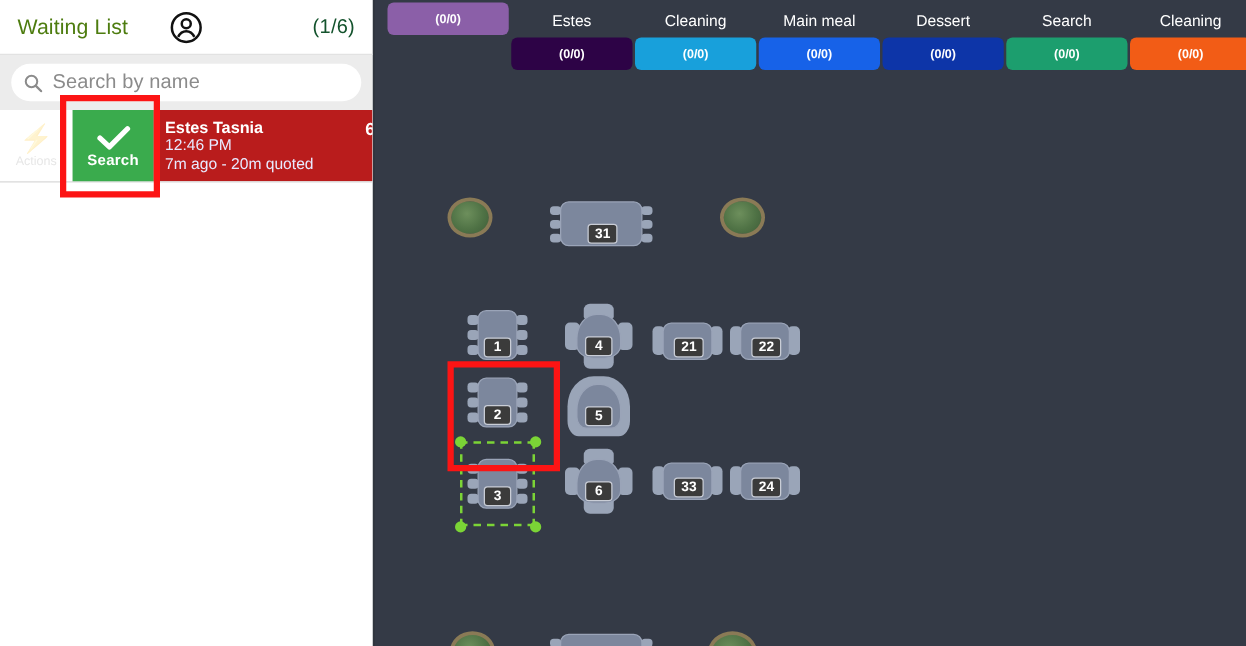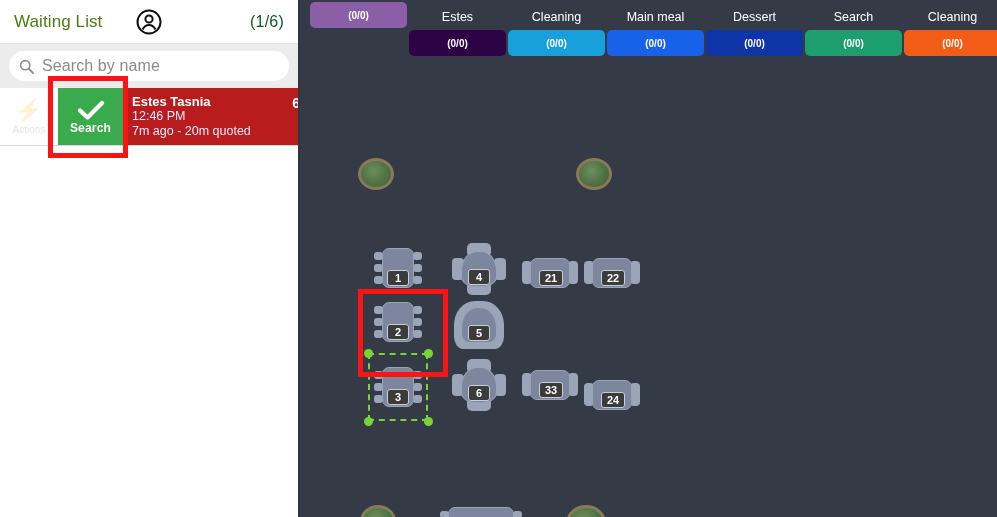--- a/index.html
+++ b/index.html
@@ -233,20 +233,30 @@
           <div class="stage-label">Cleaning</div>
           <div class="stage-pill" style="background: rgb(242, 92, 22);">(0/0)</div>
         </div>
       </div>
 
     <div id="canvas">
         <div class="plant obj" style="left: 58px; top: 96px; width: 36px; height: 32px;"></div>
         <div class="plant obj" style="left: 276px; top: 96px; width: 36px; height: 32px;"></div>
         <div class="plant obj" style="left: 60px; top: 443px; width: 36px; height: 32px;"></div>
         <div class="plant obj" style="left: 266px; top: 443px; width: 40px; height: 36px;"></div>
+        <div class="obj" style="left: 148px; top: 99px; width: 66px; height: 36px;">
+          <div class="chair" style="left: -8px; top: 4px; width: 9px; height: 7px; border-radius: 3px;"></div>
+          <div class="chair" style="left: 65px; top: 4px; width: 9px; height: 7px; border-radius: 3px;"></div>
+          <div class="chair" style="left: -8px; top: 15px; width: 9px; height: 7px; border-radius: 3px;"></div>
+          <div class="chair" style="left: 65px; top: 15px; width: 9px; height: 7px; border-radius: 3px;"></div>
+          <div class="chair" style="left: -8px; top: 26px; width: 9px; height: 7px; border-radius: 3px;"></div>
+          <div class="chair" style="left: 65px; top: 26px; width: 9px; height: 7px; border-radius: 3px;"></div>
+          <div class="slab" style="left: 0px; top: 0px; width: 66px; height: 36px; border-radius: 7px;"></div>
+          <div class="tnum" style="left: 22px; top: 18px;">31</div>
+        </div>
         <div class="obj" style="left: 82px; top: 186px; width: 32px; height: 40px;">
           <div class="chair" style="left: -8px; top: 4px; width: 9px; height: 8px; border-radius: 3px;"></div>
           <div class="chair" style="left: 31px; top: 4px; width: 9px; height: 8px; border-radius: 3px;"></div>
           <div class="chair" style="left: -8px; top: 16px; width: 9px; height: 8px; border-radius: 3px;"></div>
           <div class="chair" style="left: 31px; top: 16px; width: 9px; height: 8px; border-radius: 3px;"></div>
           <div class="chair" style="left: -8px; top: 28px; width: 9px; height: 8px; border-radius: 3px;"></div>
           <div class="chair" style="left: 31px; top: 28px; width: 9px; height: 8px; border-radius: 3px;"></div>
           <div class="slab" style="left: 0px; top: 0px; width: 32px; height: 40px; border-radius: 7px;"></div>
           <div class="tnum" style="left: 5px; top: 22px;">1</div>
         </div>
@@ -307,21 +317,21 @@
           <div class="chair" style="left: 6.12px; top: 32px; width: 23.76px; height: 12px; border-radius: 2px 2px 5px 5px;"></div>
           <div class="slab" style="left: 0px; top: 0px; width: 36px; height: 36px; border-radius: 45% 45% 38% 38% / 55% 55% 30% 30%;"></div>
           <div class="tnum" style="left: 7px; top: 18px;">6</div>
         </div>
         <div class="obj" style="left: 230px; top: 308px; width: 40px; height: 30px;">
           <div class="chair" style="left: -8px; top: 3px; width: 10px; height: 23px; border-radius: 4px;"></div>
           <div class="chair" style="left: 38px; top: 3px; width: 10px; height: 23px; border-radius: 4px;"></div>
           <div class="slab" style="left: 0px; top: 0px; width: 40px; height: 30px; border-radius: 7px;"></div>
           <div class="tnum" style="left: 9px; top: 12px;">33</div>
         </div>
-        <div class="obj" style="left: 292px; top: 308px; width: 40px; height: 30px; margin-top: 10px;">
+        <div class="obj" style="left: 292px; top: 308px; width: 40px; height: 30px;">
           <div class="chair" style="left: -8px; top: 3px; width: 10px; height: 23px; border-radius: 4px;"></div>
           <div class="chair" style="left: 38px; top: 3px; width: 10px; height: 23px; border-radius: 4px;"></div>
           <div class="slab" style="left: 0px; top: 0px; width: 40px; height: 30px; border-radius: 7px;"></div>
           <div class="tnum" style="left: 9px; top: 12px;">24</div>
         </div>
         <div class="obj" style="left: 148px; top: 445px; width: 66px; height: 36px;">
           <div class="chair" style="left: -8px; top: 4px; width: 9px; height: 7px; border-radius: 3px;"></div>
           <div class="chair" style="left: 65px; top: 4px; width: 9px; height: 7px; border-radius: 3px;"></div>
           <div class="slab" style="left: 0px; top: 0px; width: 66px; height: 36px; border-radius: 7px;"></div>
         </div>

